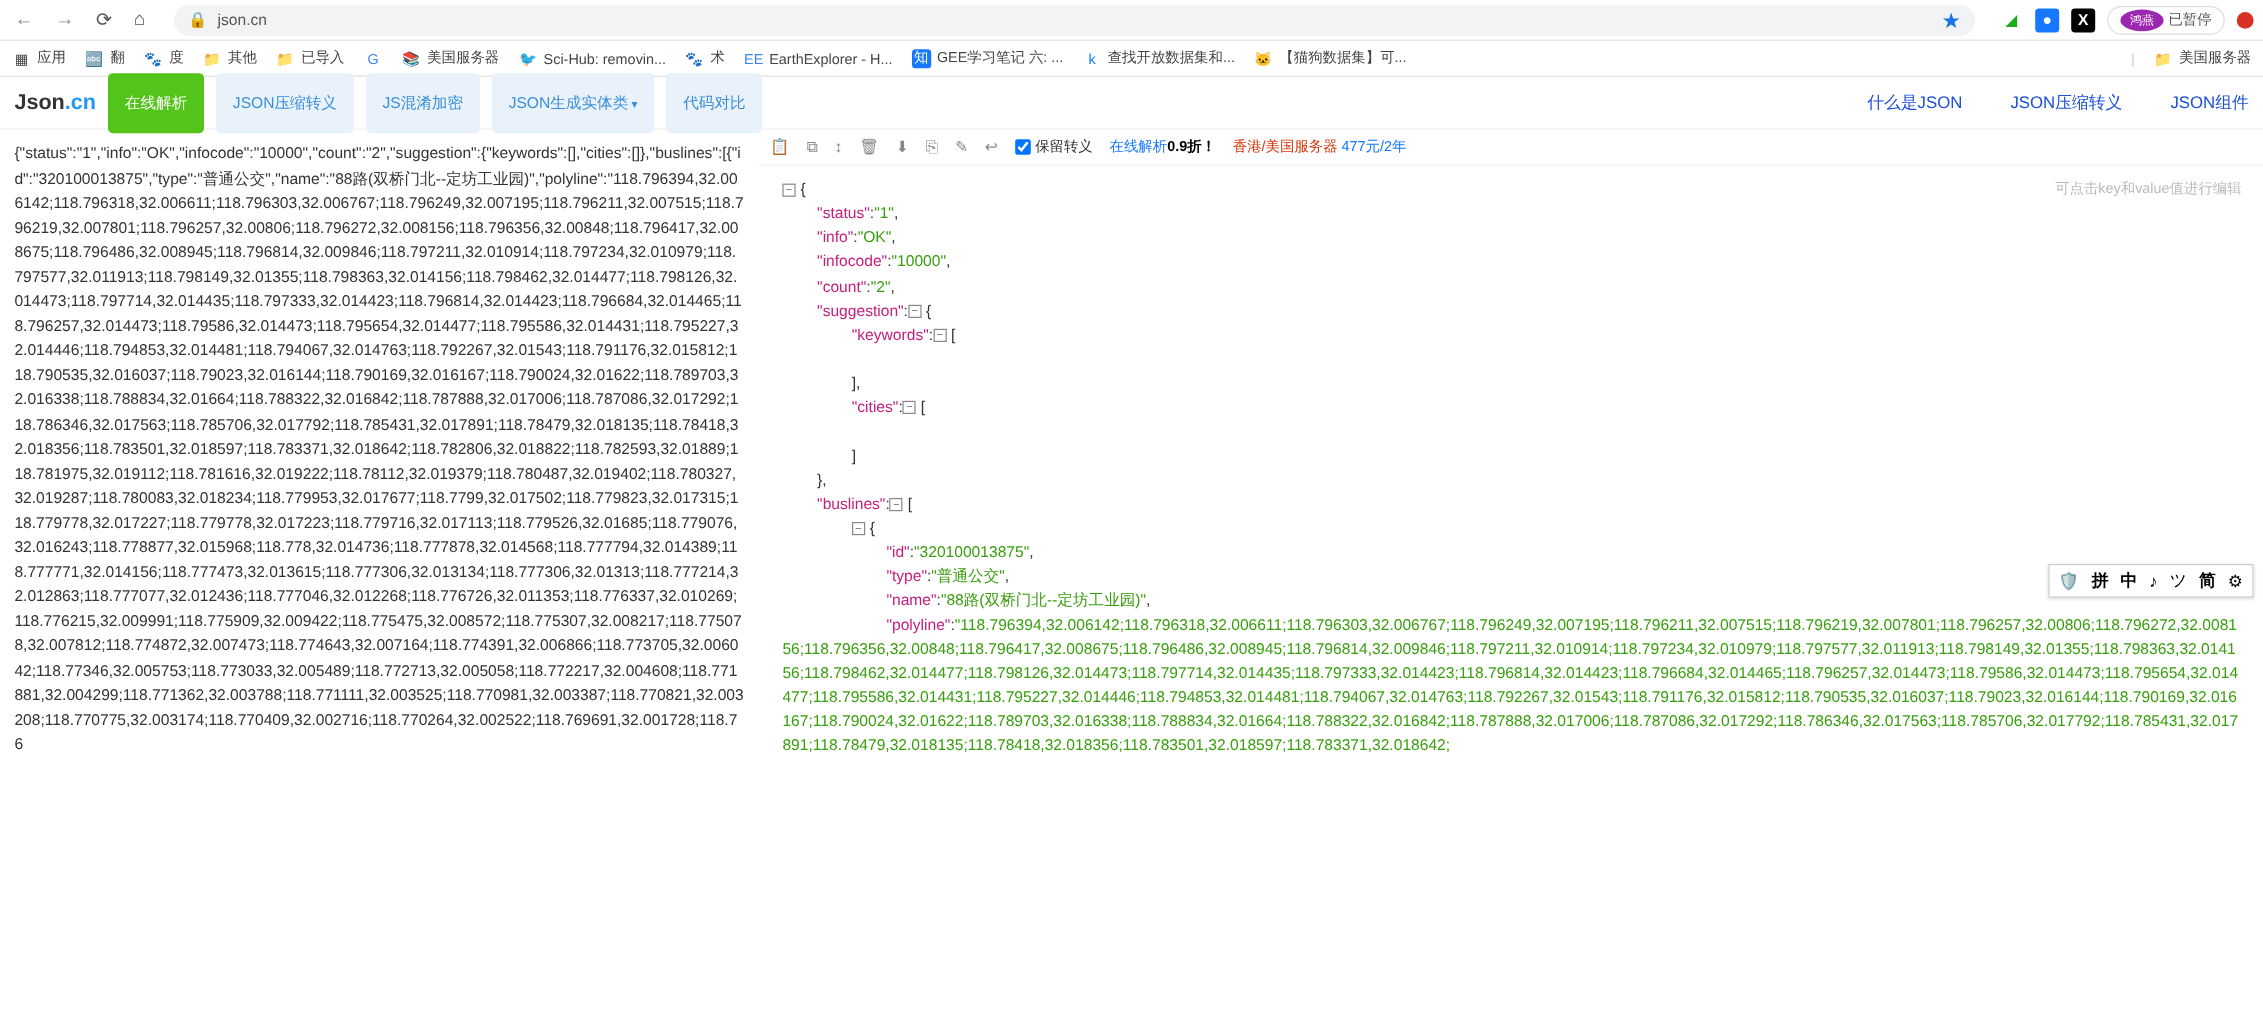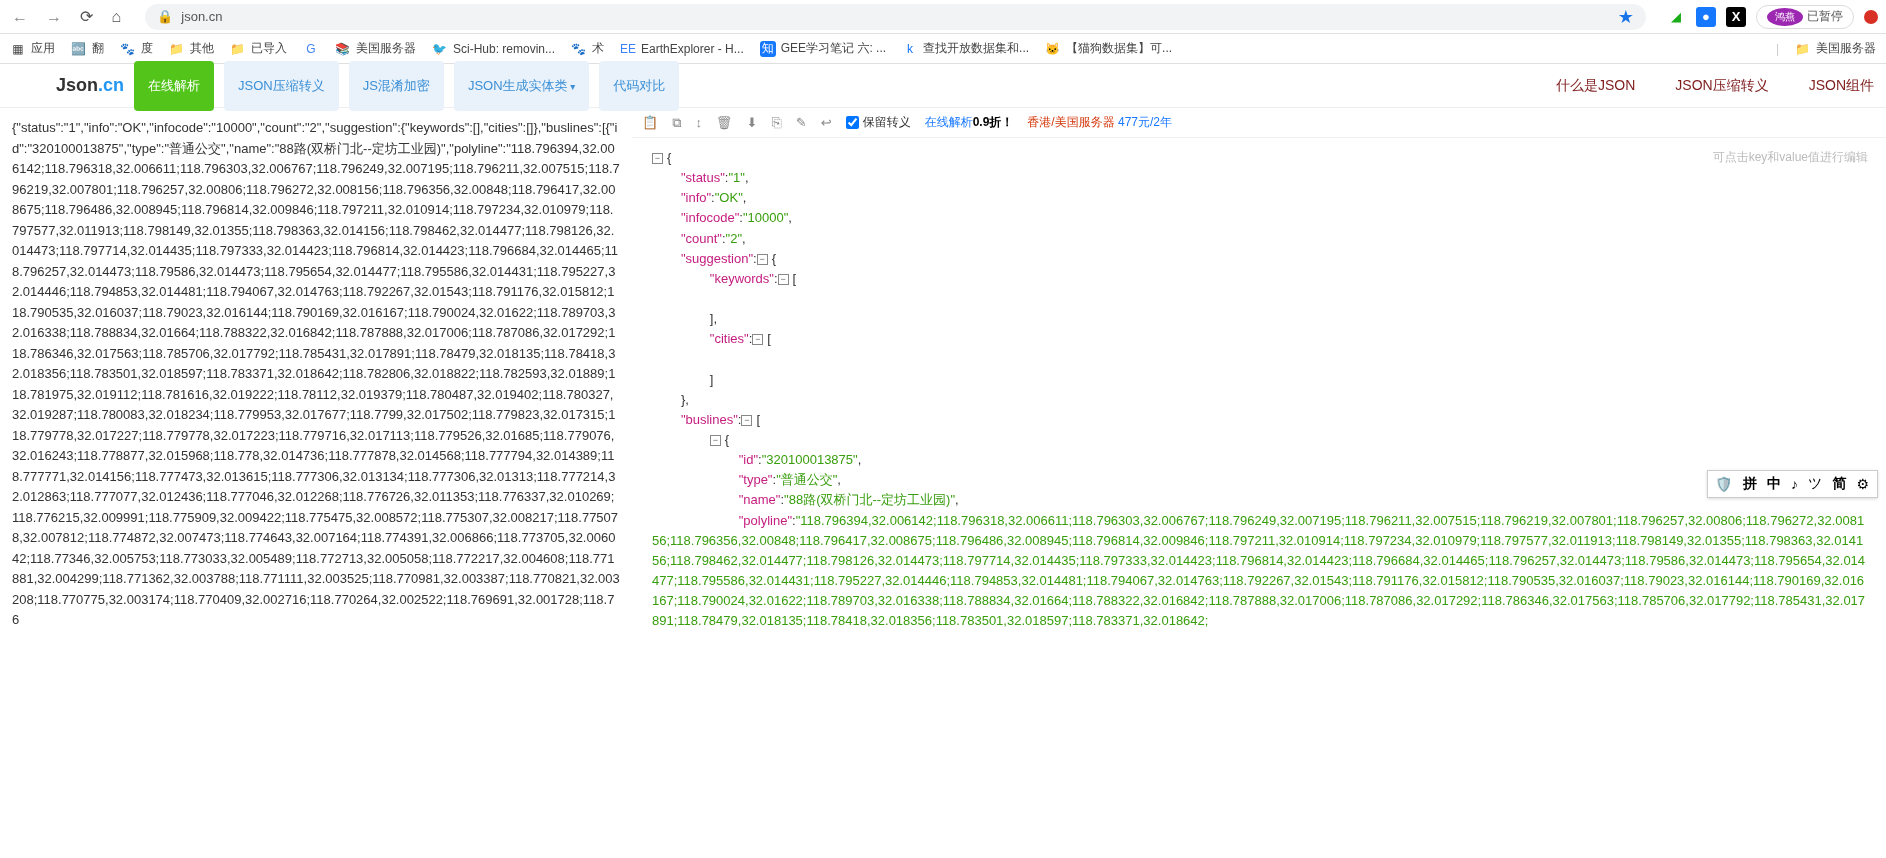--- a/index.html
+++ b/index.html
@@ -18,27 +18,27 @@
 
 
 .bookmarks-bar { height: 30px; display: flex; align-items: center; padding: 0 10px; border-bottom: 1px solid #e0e0e0; gap: 16px; font-size: 12px; color: #444; }
 .bm-item { display: flex; align-items: center; gap: 5px; cursor: pointer; white-space: nowrap; }
 .bm-icon { width: 16px; height: 16px; display: inline-flex; align-items: center; justify-content: center; font-size: 12px; border-radius: 3px;}
 .bm-sep { color:#ccc; }
 
 
 .site-header { height: 44px; display: flex; align-items: center; padding: 0 12px; border-bottom: 1px solid #eee; gap: 10px; }
 .logo { font-size: 18px; font-weight: bold; }
-.logo .j { color: #333; margin-left: 44px; }
+.logo .j { color: #333; }
 .logo .c { color: #2196f3; }
 .btn { padding: 16px 14px; border-radius: 4px; font-size: 13px; cursor: pointer; border: none; }
 .btn-primary { background: #52c41a; color: #fff; }
 .btn-secondary { background: #e9f2fa; color: #3b8fd6; }
 .btn-dropdown::after { content: " ▾"; font-size: 10px; }
-.site-nav-right { margin-left: auto; display: flex; gap: 40px; font-size: 14px; color: #7f1d1d; }
+.site-nav-right { margin-left: auto; display: flex; gap: 40px; font-size: 14px; color: #1d4ed8; }
 .site-nav-right span { cursor: pointer; }
 
 
 .main { display: flex; height: calc(858px - 34px - 30px - 44px); }
 .left-pane { width: 632px; overflow-y: scroll; padding: 10px 12px; font-family: Consolas, Courier, monospace; font-size: 13px; color: #333; line-height: 1.5; word-break: break-all; }
 
 .right-pane { flex: 1; display: flex; flex-direction: column; }
 .toolbar { height: 30px; display: flex; align-items: center; padding: 0 10px; gap: 14px; border-bottom: 1px solid #f0f0f0; font-size: 12px; color: #888; }
 .tb-icon { cursor: pointer; font-size: 13px; }
 .tb-check { display: flex; align-items: center; gap: 4px; color: #333; }

